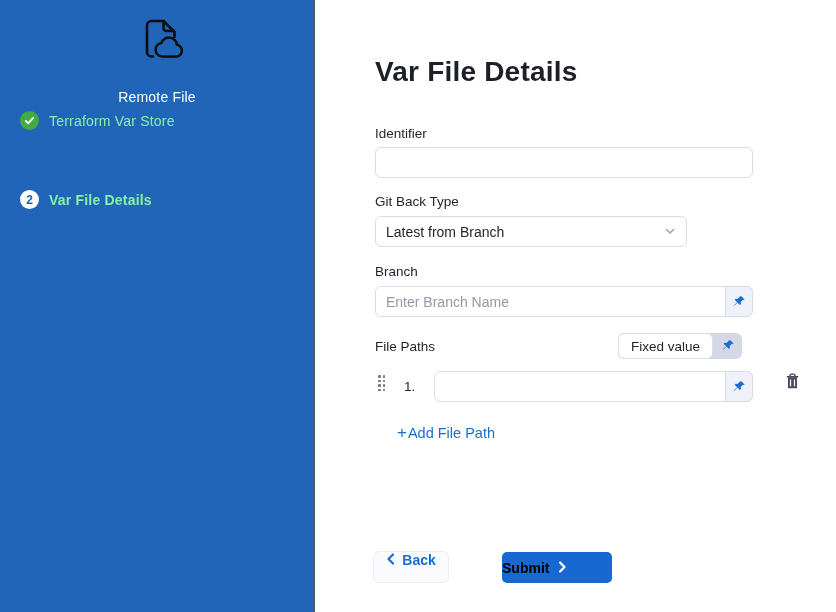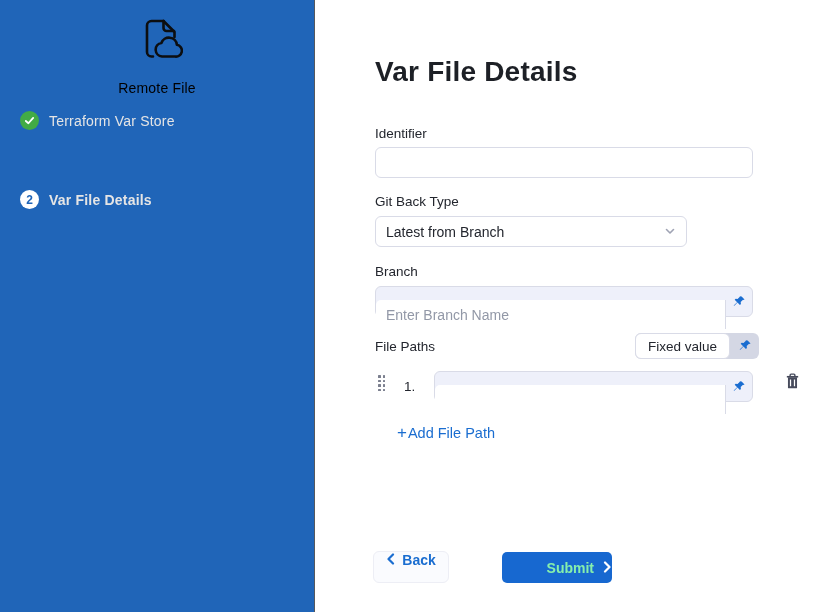--- a/index.html
+++ b/index.html
@@ -25,22 +25,22 @@
   }
   .brand {
     position: absolute;
     top: 13px; left: 0;
     width: 100%;
     display: flex;
     flex-direction: column;
     align-items: center;
   }
   .brand-label {
-    margin-top: 11px;
-    color: #000000;
+    margin-top: 20px;
+    color: #ffffff;
     font-size: 14px;
     letter-spacing: 0.2px;
   }
   .step {
     position: absolute;
     left: 20px;
     display: flex;
     align-items: center;
     gap: 10px;
   }
@@ -54,21 +54,21 @@
     justify-content: center;
     flex: 0 0 auto;
   }
   .step-circle.completed { background: #42ab45; }
   .step-circle.active {
     background: #ffffff;
     color: #2065b8;
     font-size: 12px;
     font-weight: 700;
   }
-  .step-label { color: #e5e5e5; font-size: 14px; letter-spacing: 0.2px; }
+  .step-label { color: #86efac; font-size: 14px; letter-spacing: 0.2px; }
   .step-2 .step-label { font-weight: 700; }
 
   
   .page-title {
     position: absolute;
     left: 375px; top: 56px;
     font-size: 28px;
     font-weight: 600;
     color: #1d2026;
     letter-spacing: 0.2px;
@@ -130,39 +130,38 @@
     width: calc(100% - 26px);
     border: none;
     border-right: 1px solid #d9dbe7;
     border-radius: 5px 0 0 5px;
     background: #fff;
     font-family: "Liberation Sans", sans-serif;
     font-size: 14px;
     color: #23262e;
     padding: 0 10px;
     outline: none;
-    margin-top: 13px;
   }
   .pin-input input::placeholder { color: #9298a7; }
   .pin-tab {
     position: absolute;
     right: 0; top: 0;
     width: 26px; height: 29px;
     display: flex;
     align-items: center;
     justify-content: center;
     cursor: pointer;
   }
   .pin-branch   { left: 375px; top: 286px; width: 378px; }
   .pin-filepath { left: 434px; top: 371px; width: 319px; }
 
   
   .fixed-value {
     position: absolute;
-    left: 635px; top: 333px;
+    left: 618px; top: 333px;
     height: 26px;
     display: flex;
     align-items: stretch;
     background: #d4d7e4;
     border-radius: 6px;
   }
   .fv-btn {
     background: #fff;
     border: 1px solid #d9dbe7;
     border-radius: 6px;
@@ -245,27 +244,27 @@
     gap: 7px;
     cursor: pointer;
   }
   .submit-btn {
     position: absolute;
     left: 502px; top: 552px;
     width: 110px; height: 31px;
     background: #1768d0;
     border: none;
     border-radius: 5px;
-    color: #86efac;
+    color: #000000;
     font-size: 14px;
     font-weight: 600;
     font-family: "Liberation Sans", sans-serif;
     display: flex;
     align-items: center;
-    justify-content: flex-end;
+    justify-content: flex-start;
     gap: 9px;
     cursor: pointer;
   }
 </style>
 </head>
 <body>
 
 <div class="screen">
 
   <aside class="sidebar">

